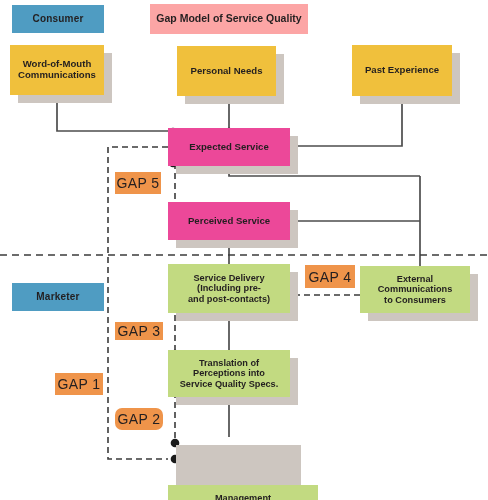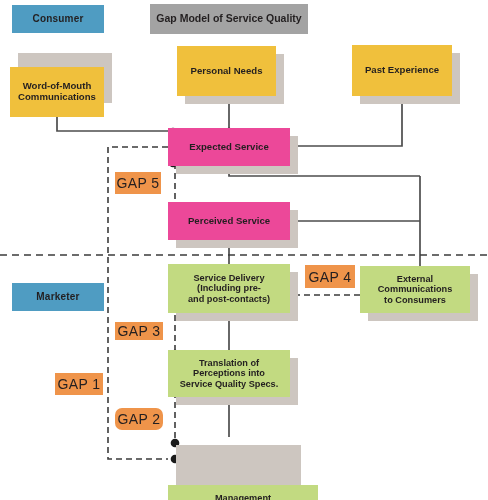--- a/index.html
+++ b/index.html
@@ -7,21 +7,21 @@
        font-family:"Liberation Sans","DejaVu Sans",sans-serif;}
   #stage{position:relative;width:488px;height:500px;background:#fff;}
   svg#wires{position:absolute;left:0;top:0;width:488px;height:500px;pointer-events:none;}
 
   .box{position:absolute;box-sizing:border-box;display:flex;align-items:center;
        justify-content:center;text-align:center;color:#231f20;font-weight:bold;
        line-height:1.12;z-index:3;}
   .shadow{position:absolute;background:#cdc6c0;z-index:2;}
 
   .tag{font-size:10px;letter-spacing:.2px;}
-  .title-red{background:#a3a3a3;color:#231f20;font-size:10.5px;}
+  .title-red{background:#fca5a5;color:#231f20;font-size:10.5px;}
   .tag-blue{background:#4f9cc2;}
   .yellow{background:#f0c03c;font-size:9.6px;}
   .purple{background:#ec4899;font-size:9.6px;}
   .green{background:#c2da81;font-size:9.2px;}
   .gap{background:#ef944a;color:#231f20;font-size:14px;letter-spacing:.4px;
        display:flex;align-items:center;justify-content:center;z-index:5;}
 </style>
 </head>
 <body>
 
@@ -99,21 +99,21 @@
   <div class="shadow" style="left:368px;top:274px;width:110px;height:47px;"></div>
   <div class="shadow" style="left:176px;top:358px;width:122px;height:47px;"></div>
   <div class="shadow" style="left:176px;top:445px;width:125px;height:47px;"></div>
 
   <div class="box tag-blue tag" style="left:12px;top:5px;width:92px;height:28px;">Consumer</div>
 
   <div class="box title-red" style="left:150px;top:4px;width:158px;height:30px;">Gap Model of Service Quality</div>
 
   <div class="box tag-blue tag" style="left:12px;top:265px;width:92px;height:28px;margin-top:18px;">Marketer</div>
 
-  <div class="box yellow" style="left:10px;top:45px;width:94px;height:50px;white-space:pre-line;margin-top:22px;">Word-of-Mouth
+  <div class="box yellow" style="left:10px;top:45px;width:94px;height:50px;white-space:pre-line;">Word-of-Mouth
 Communications</div>
   <div class="box yellow" style="left:177px;top:46px;width:99px;height:50px;white-space:pre-line;">Personal Needs</div>
   <div class="box yellow" style="left:352px;top:45px;width:100px;height:51px;white-space:pre-line;">Past Experience</div>
 
   <div class="box purple" style="left:168px;top:128px;width:122px;height:38px;white-space:pre-line;">Expected Service</div>
   <div class="box green" style="left:168px;top:264px;width:122px;height:49px;white-space:pre-line;">Service Delivery
 (Including pre-
 and post-contacts)</div>
 
   <div class="box purple" style="left:168px;top:202px;width:122px;height:38px;white-space:pre-line;">Perceived Service</div>

